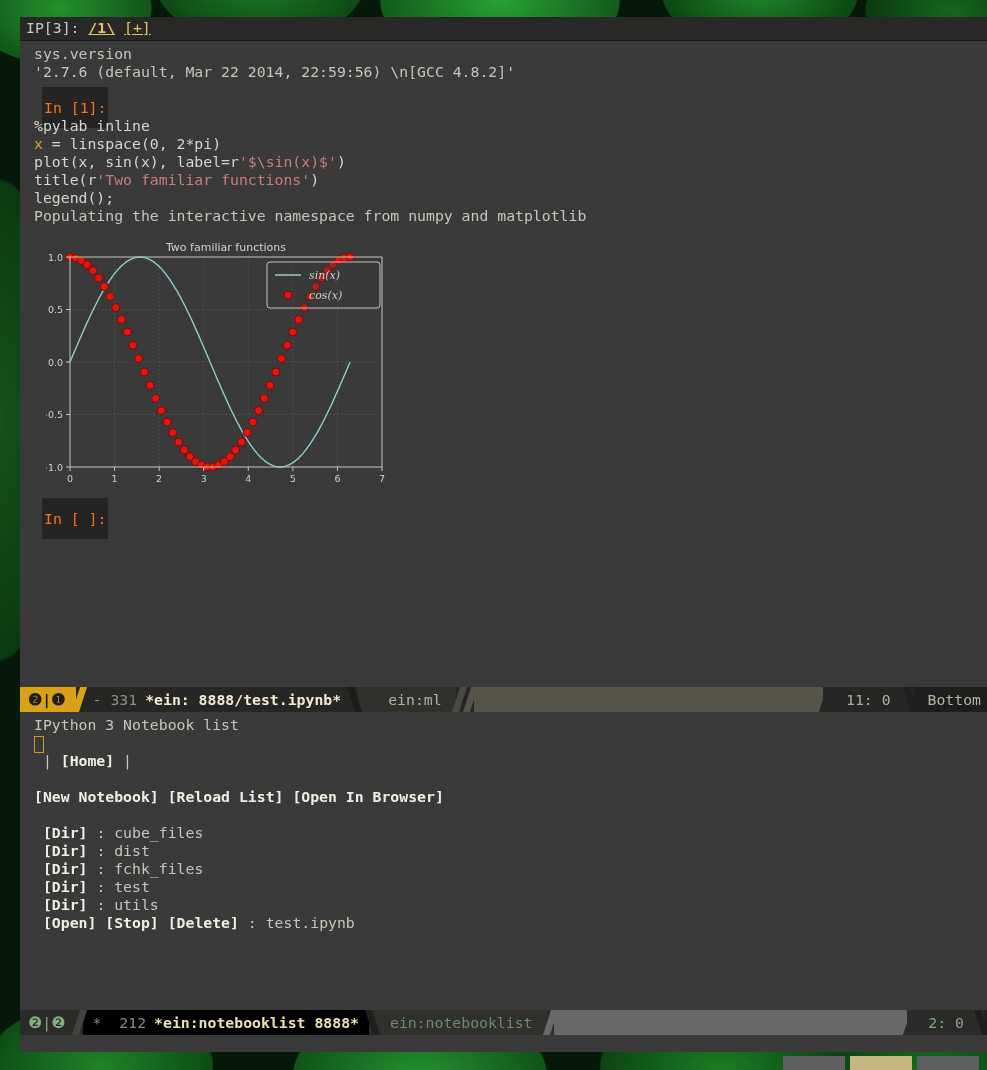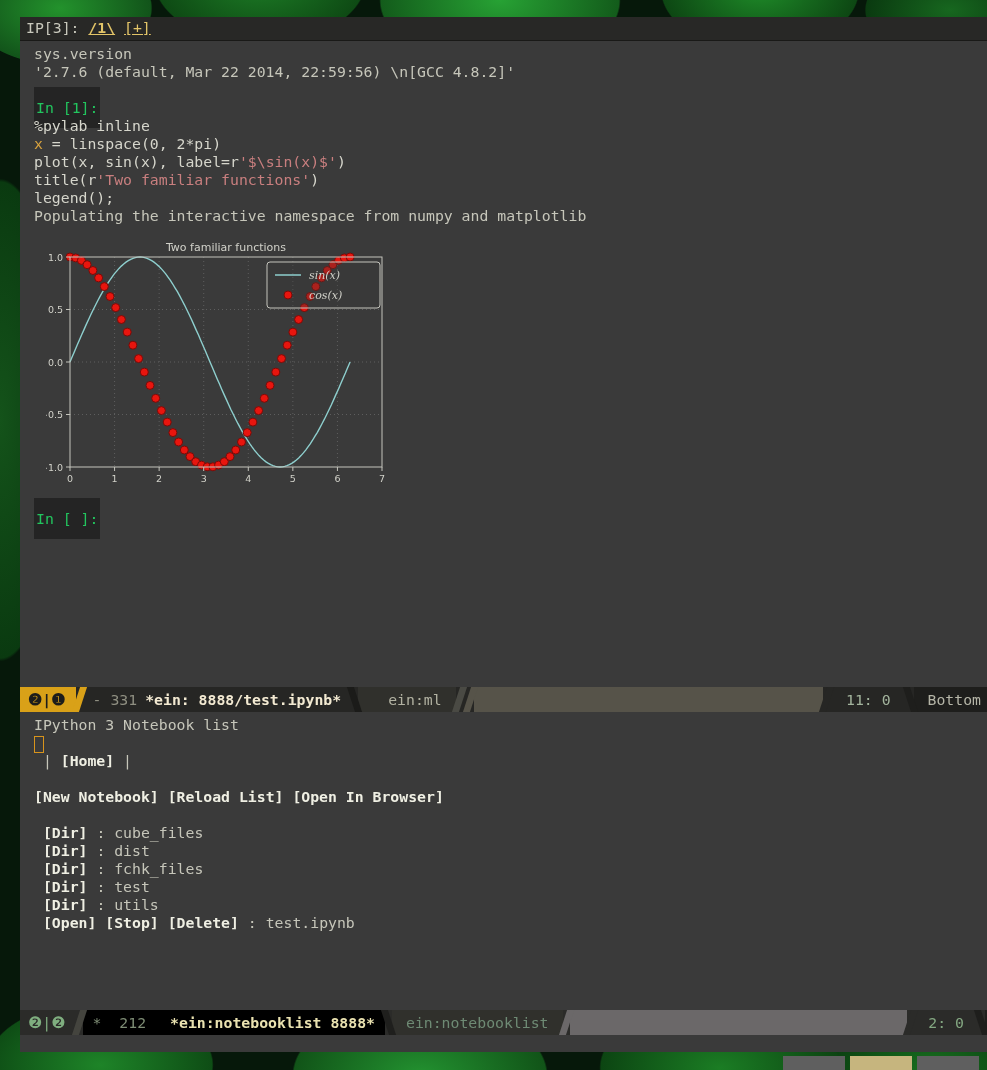--- a/index.html
+++ b/index.html
@@ -28,21 +28,21 @@
     height:23px;background:#282826;border-bottom:1px solid #191917;
     color:#c8c8bc;font-size:14.8px;line-height:22px;padding-left:6px;white-space:pre;
   }
   .hl-tab{color:#e3c568;font-weight:bold;text-decoration:underline;}
   .hl-plus{color:#e3c568;text-decoration:underline;}
   .win{background:#3a3a3a;padding:4px 0 0 14px;overflow:hidden;position:relative;}
   .win1{height:642px;}
   .win2{height:294px;}
   .line{height:18px;line-height:18px;font-size:14.8px;color:#d6d6cc;white-space:pre;}
   .dim{color:#c6c6ba;}
-  .prompt{background:#242424;color:#22c55e;padding:12px 2px;}
+  .prompt{background:#242424;color:#f97316;padding:12px 2px;margin-left:8px;}
   .c-var{color:#d9a33e;}
   .c-str{color:#c97f7f;}
   .c-str2{color:#a05f5f;}
   .cursor-block{background:#dd9018;color:#2b2414;}
   .hollow-cursor{display:inline-block;width:8px;height:15px;border:1px solid #d8941c;vertical-align:middle;}
   .btn{font-weight:bold;color:#efefe3;}
   .plot-wrap{margin:14px 0 14px 12px;width:360px;height:257px;}
   
   .modeline{height:25px;display:flex;align-items:stretch;font-size:14.8px;overflow:hidden;}
   .ml-top{background:#262624;}
@@ -60,21 +60,21 @@
   .ml-bot .seg-fill{background:#6b6869;flex:1;}
   .seg-cap{background:#1e1e1c;}
   .txt-size{color:#8f8f81;}
   .txt-buf{color:#f3ead2;font-weight:bold;margin-left:8px;}
   .txt-mode{color:#b2b2a2;margin-left:16px;}
   .txt-pos{color:#a3b49d;}
   .txt-scroll{color:#b5b5a7;}
   .ml-bot .seg-left{background:#2b2b29;color:#7fae7f;padding:0 10px 0 8px;}
   .ml-bot .st-g{background:#44443e;}
   .txt-flags{color:#7e8d75;}
-  .txt-buf2{color:#eae2b0;font-weight:bold;margin-left:24px;}
+  .txt-buf2{color:#eae2b0;font-weight:bold;margin-left:8px;}
   .txt-mode2{color:#6e8a74;}
   .txt-pos2{color:#84a882;}
   .echo-area{height:16px;background:#3a3a3a;flex:1;}
   .taskbar-item{position:absolute;height:14px;width:62px;top:1056px;}
   #tb0{left:783px;} #tb1{left:850px;} #tb2{left:917px;}
 </style>
 </head>
 <body>
 
 <div class="frame">

